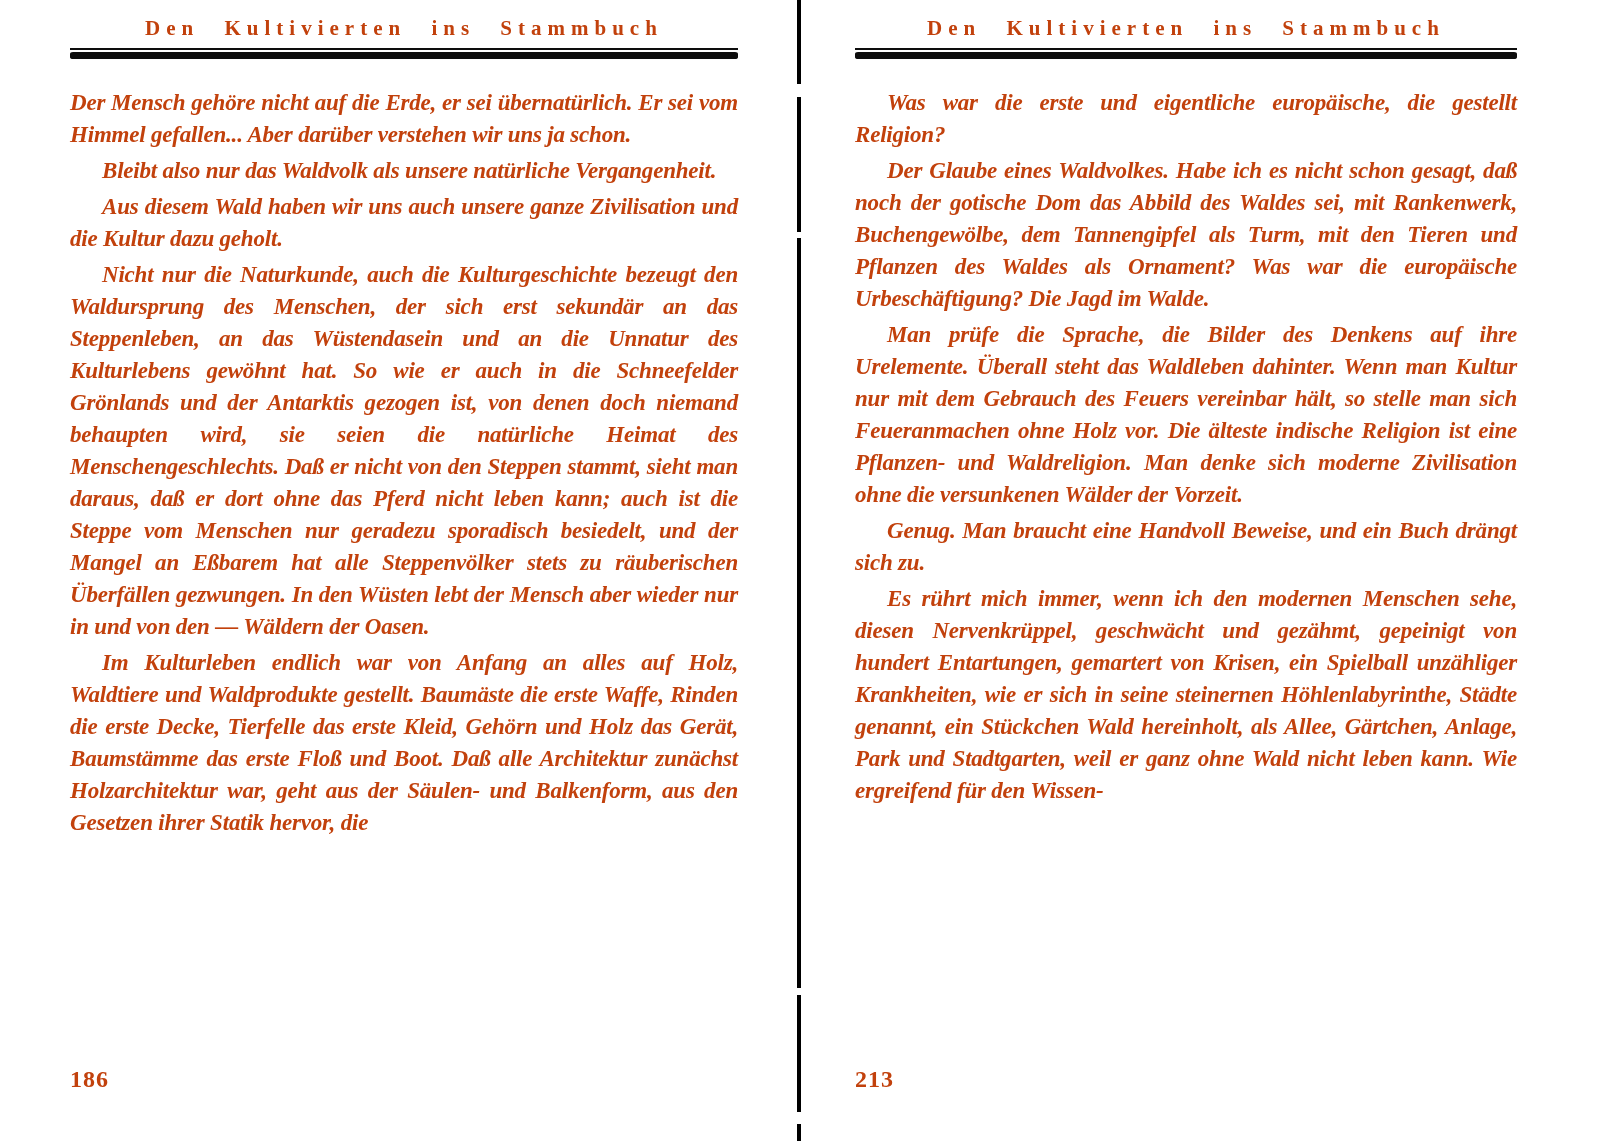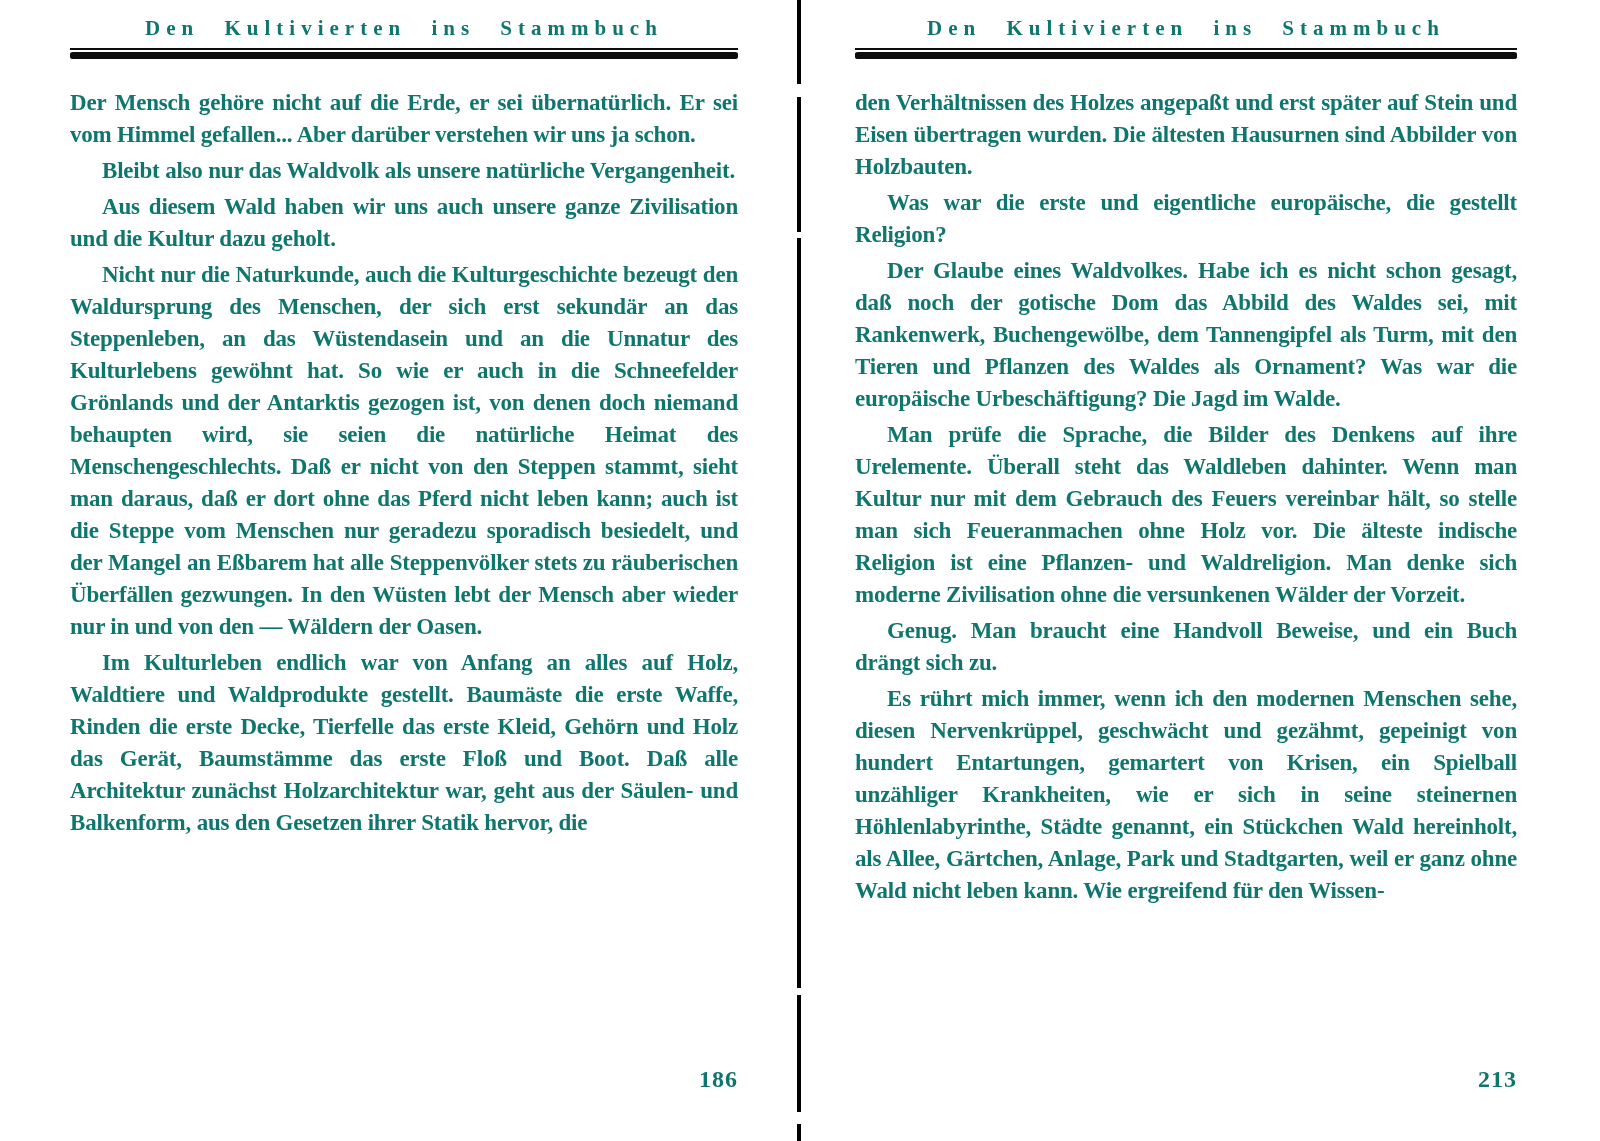--- a/index.html
+++ b/index.html
@@ -9,21 +9,21 @@
     width: 1600px;
     height: 1141px;
     overflow: hidden;
     font-family: "Liberation Serif", "DejaVu Serif", serif;
   }
   .spread {
     position: relative;
     width: 1600px;
     height: 1141px;
     background: #ffffff;
-    color: #0f766e;
+    color: #c2410c;
   }
   
   .gutter {
     position: absolute;
     left: 797px;
     top: 0;
     width: 4px;
     height: 1141px;
     background: linear-gradient(to bottom,
       #000 0px,   #000 84px,
@@ -66,32 +66,33 @@
     border-radius: 3px / 2px;
   }
   .body-text {
     margin-top: 24px;
     width: 100%;
     font-size: 23px;
     font-weight: 700;
     line-height: 32px;
     letter-spacing: -0.2px;
     text-align: justify;
+    font-style: italic;
   }
   .para {
     margin: 0 0 4px 0;
     text-indent: 0;
   }
   .para.indent { text-indent: 32px; }
   .page-number {
     position: absolute;
     bottom: 48px;
     left: 0;
     width: 100%;
-    text-align: right;
+    text-align: left;
     font-size: 24px;
     font-weight: 700;
     letter-spacing: 1px;
   }
 </style>
 </head>
 <body>
 
 <div class="spread">
 
@@ -107,21 +108,20 @@
         <p class="para indent">Nicht nur die Naturkunde, auch die Kulturgeschichte bezeugt den Waldursprung des Menschen, der sich erst sekundär an das Steppenleben, an das Wüstendasein und an die Unnatur des Kulturlebens gewöhnt hat. So wie er auch in die Schneefelder Grönlands und der Antarktis gezogen ist, von denen doch niemand behaupten wird, sie seien die natürliche Heimat des Menschengeschlechts. Daß er nicht von den Steppen stammt, sieht man daraus, daß er dort ohne das Pferd nicht leben kann; auch ist die Steppe vom Menschen nur geradezu sporadisch besiedelt, und der Mangel an Eßbarem hat alle Steppenvölker stets zu räuberischen Überfällen gezwungen. In den Wüsten lebt der Mensch aber wieder nur in und von den — Wäldern der Oasen.</p>
         <p class="para indent">Im Kulturleben endlich war von Anfang an alles auf Holz, Waldtiere und Waldprodukte gestellt. Baumäste die erste Waffe, Rinden die erste Decke, Tierfelle das erste Kleid, Gehörn und Holz das Gerät, Baumstämme das erste Floß und Boot. Daß alle Architektur zunächst Holzarchitektur war, geht aus der Säulen- und Balkenform, aus den Gesetzen ihrer Statik hervor, die</p>
       </div>
     <div class="page-number">186</div>
   </div>
 
   <div class="page right">
     <div class="running-header">Den Kultivierten ins Stammbuch</div>
     <div class="header-rule"></div>
     <div class="body-text">
-        <p class="para">den Verhältnissen des Holzes angepaßt und erst später auf Stein und Eisen übertragen wurden. Die ältesten Hausurnen sind Abbilder von Holzbauten.</p>
         <p class="para indent">Was war die erste und eigentliche europäische, die gestellt Religion?</p>
         <p class="para indent">Der Glaube eines Waldvolkes. Habe ich es nicht schon gesagt, daß noch der gotische Dom das Abbild des Waldes sei, mit Rankenwerk, Buchengewölbe, dem Tannengipfel als Turm, mit den Tieren und Pflanzen des Waldes als Ornament? Was war die europäische Urbeschäftigung? Die Jagd im Walde.</p>
         <p class="para indent">Man prüfe die Sprache, die Bilder des Denkens auf ihre Urelemente. Überall steht das Waldleben dahinter. Wenn man Kultur nur mit dem Gebrauch des Feuers vereinbar hält, so stelle man sich Feueranmachen ohne Holz vor. Die älteste indische Religion ist eine Pflanzen- und Waldreligion. Man denke sich moderne Zivilisation ohne die versunkenen Wälder der Vorzeit.</p>
         <p class="para indent">Genug. Man braucht eine Handvoll Beweise, und ein Buch drängt sich zu.</p>
         <p class="para indent">Es rührt mich immer, wenn ich den modernen Menschen sehe, diesen Nervenkrüppel, geschwächt und gezähmt, gepeinigt von hundert Entartungen, gemartert von Krisen, ein Spielball unzähliger Krankheiten, wie er sich in seine steinernen Höhlenlabyrinthe, Städte genannt, ein Stückchen Wald hereinholt, als Allee, Gärtchen, Anlage, Park und Stadtgarten, weil er ganz ohne Wald nicht leben kann. Wie ergreifend für den Wissen-</p>
       </div>
     <div class="page-number">213</div>
   </div>
 
 </div>

